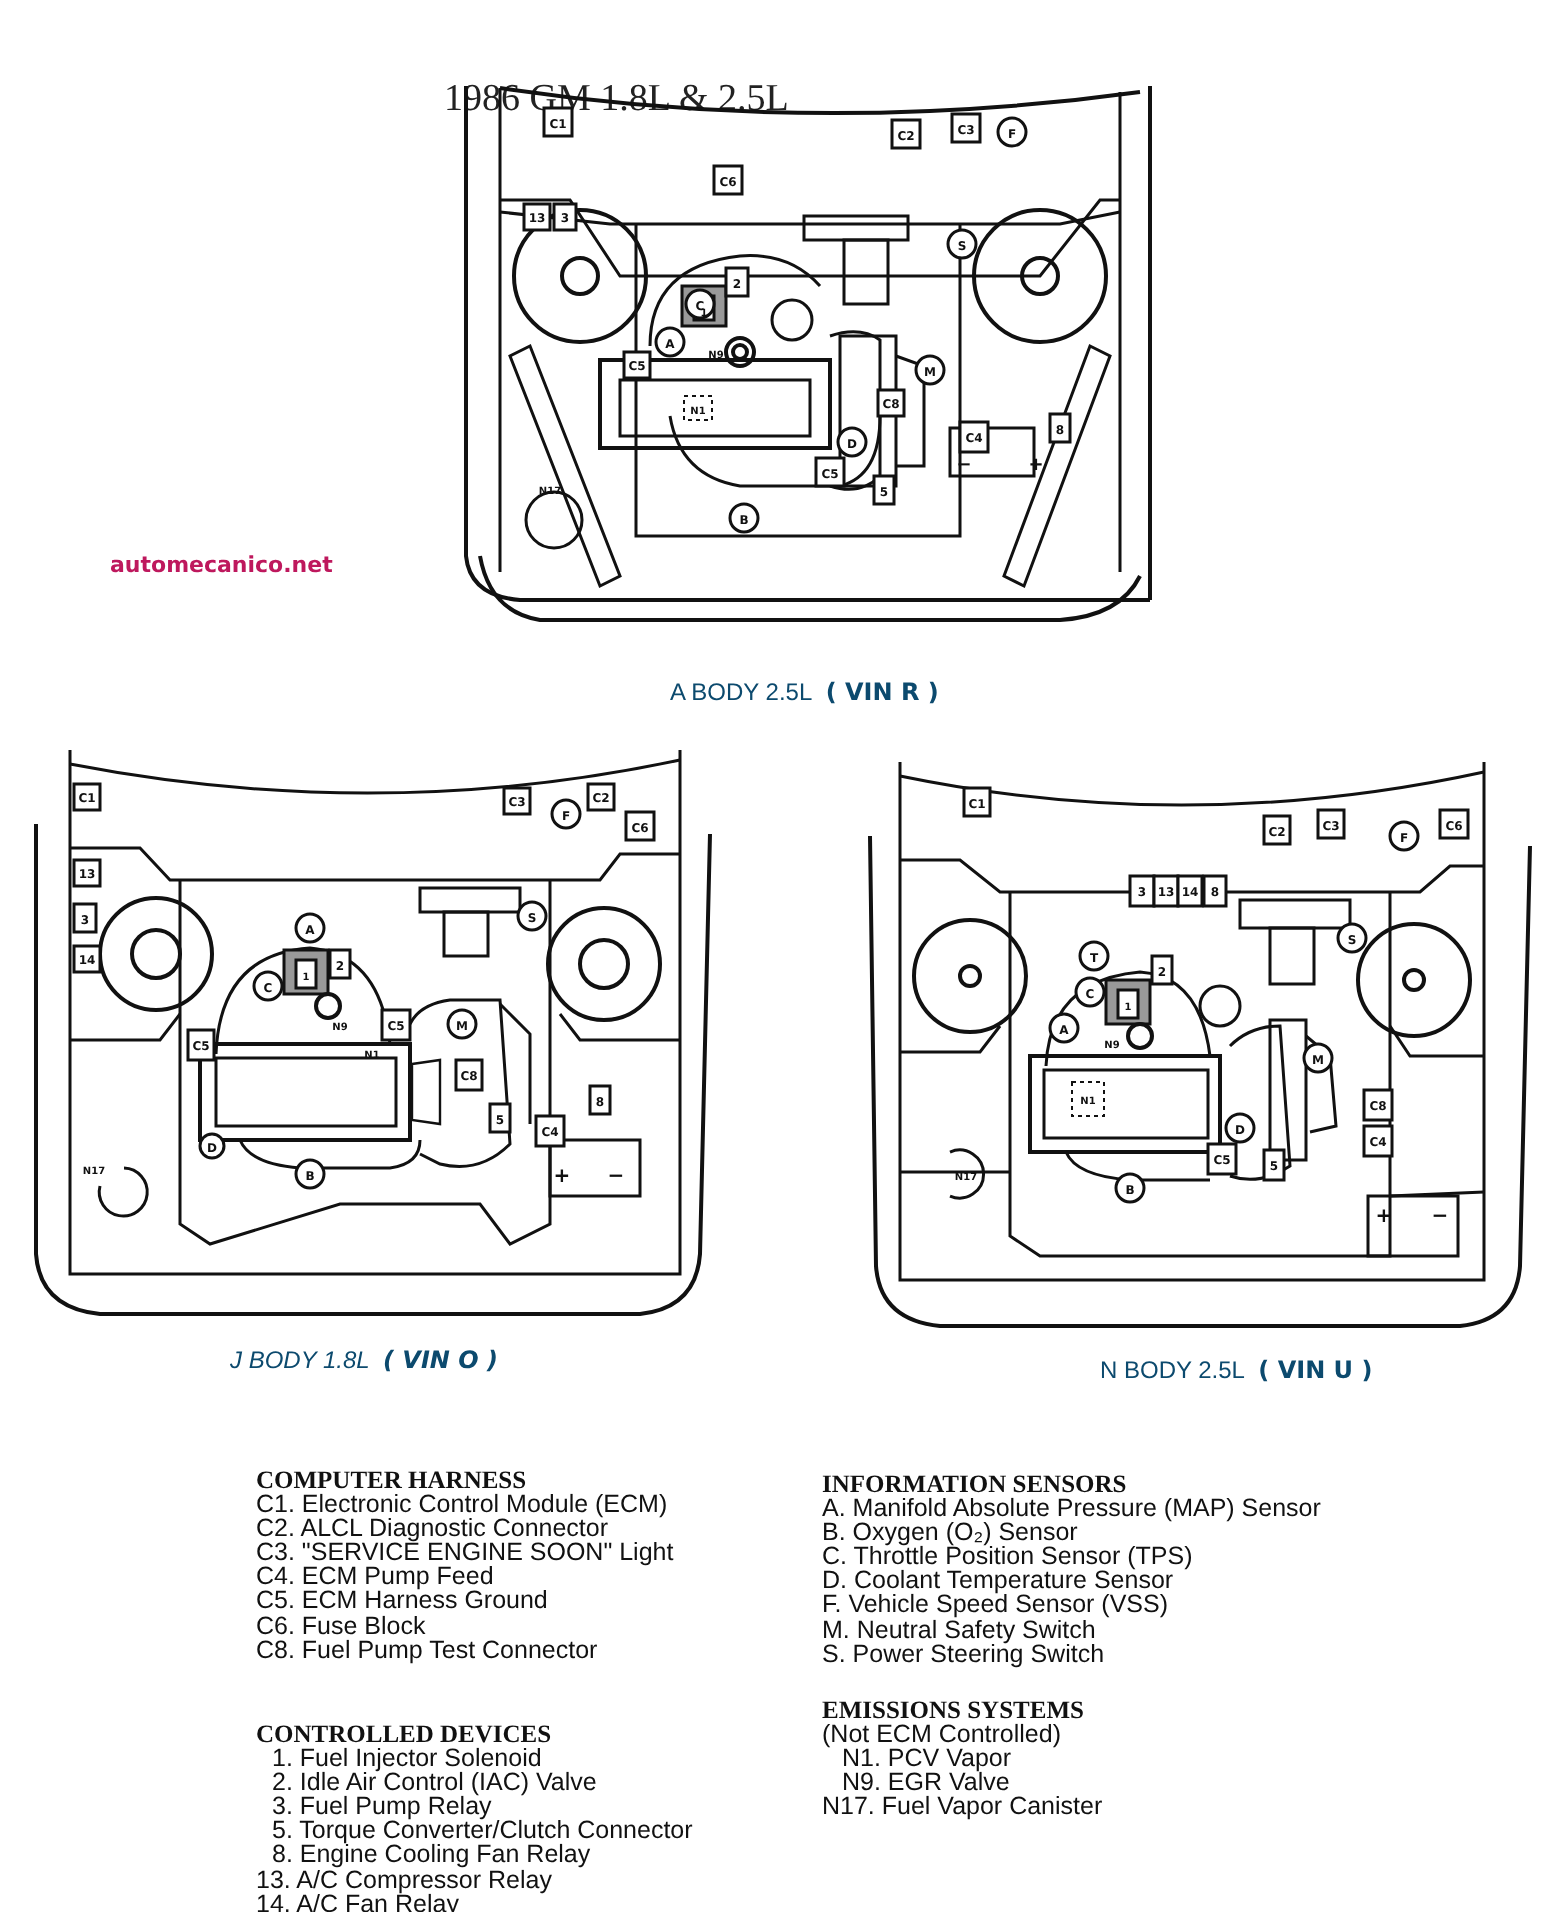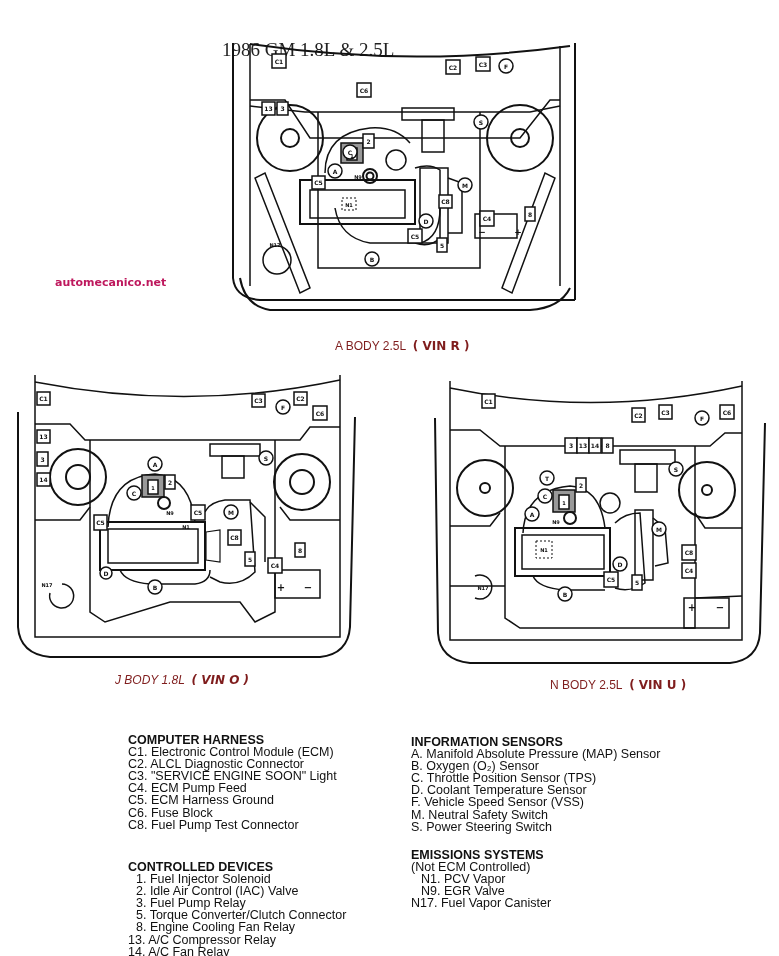--- a/index.html
+++ b/index.html
@@ -1,28 +1,28 @@
 <!DOCTYPE html>
 <html><head>
 <meta charset="utf-8">
 <style>
   html, body { margin:0; padding:0; background:#ffffff; }
   body { width:779px; height:956px; position:relative; overflow:hidden; font-family:"Liberation Sans", sans-serif; color:#111; }
   .abs { position:absolute; }
   #title { left:222px; top:6px; font-family:"Liberation Serif", serif; font-size:19px; color:#222;margin-top:33px; }
   #watermark { left:55px; top:276px; font-family:"DejaVu Sans", sans-serif; font-weight:bold; font-size:11px; color:#be185d; }
-  .caption { font-size:12px; color:#7f1d1d; white-space:nowrap; }
+  .caption { font-size:12px; color:#0c4a6e; white-space:nowrap; }
   .caption b { font-family:"DejaVu Sans", sans-serif; font-weight:bold; font-size:12px; }
   #cap-a { left:335px; top:339px; }
   #cap-j { left:115px; top:673px;font-style:italic; }
   #cap-n { left:550px; top:678px; }
   svg.diag { position:absolute; overflow:visible; }
   svg text { font-family:"DejaVu Sans", sans-serif; font-weight:bold; fill:#111; }
   .legend { font-size:12.5px; line-height:12.1px; color:#111; }
-  .legend h4 { margin:0; font-size:12.5px; font-weight:bold; font-family:Liberation Sans, sans-serif; }
+  .legend h4 { margin:0; font-size:12.5px; font-weight:bold; font-family:Liberation Serif, serif; }
   .legend div { white-space:nowrap; }
   #lg-ch { left:128px; top:734px; }
   #lg-cd { left:128px; top:845px;margin-top:16px; }
   #lg-is { left:411px; top:736px; }
   #lg-es { left:411px; top:849px; }
   .ind { padding-left:8px; }
   .ind2 { padding-left:10px; }
 </style>
 </head>
 <body>

